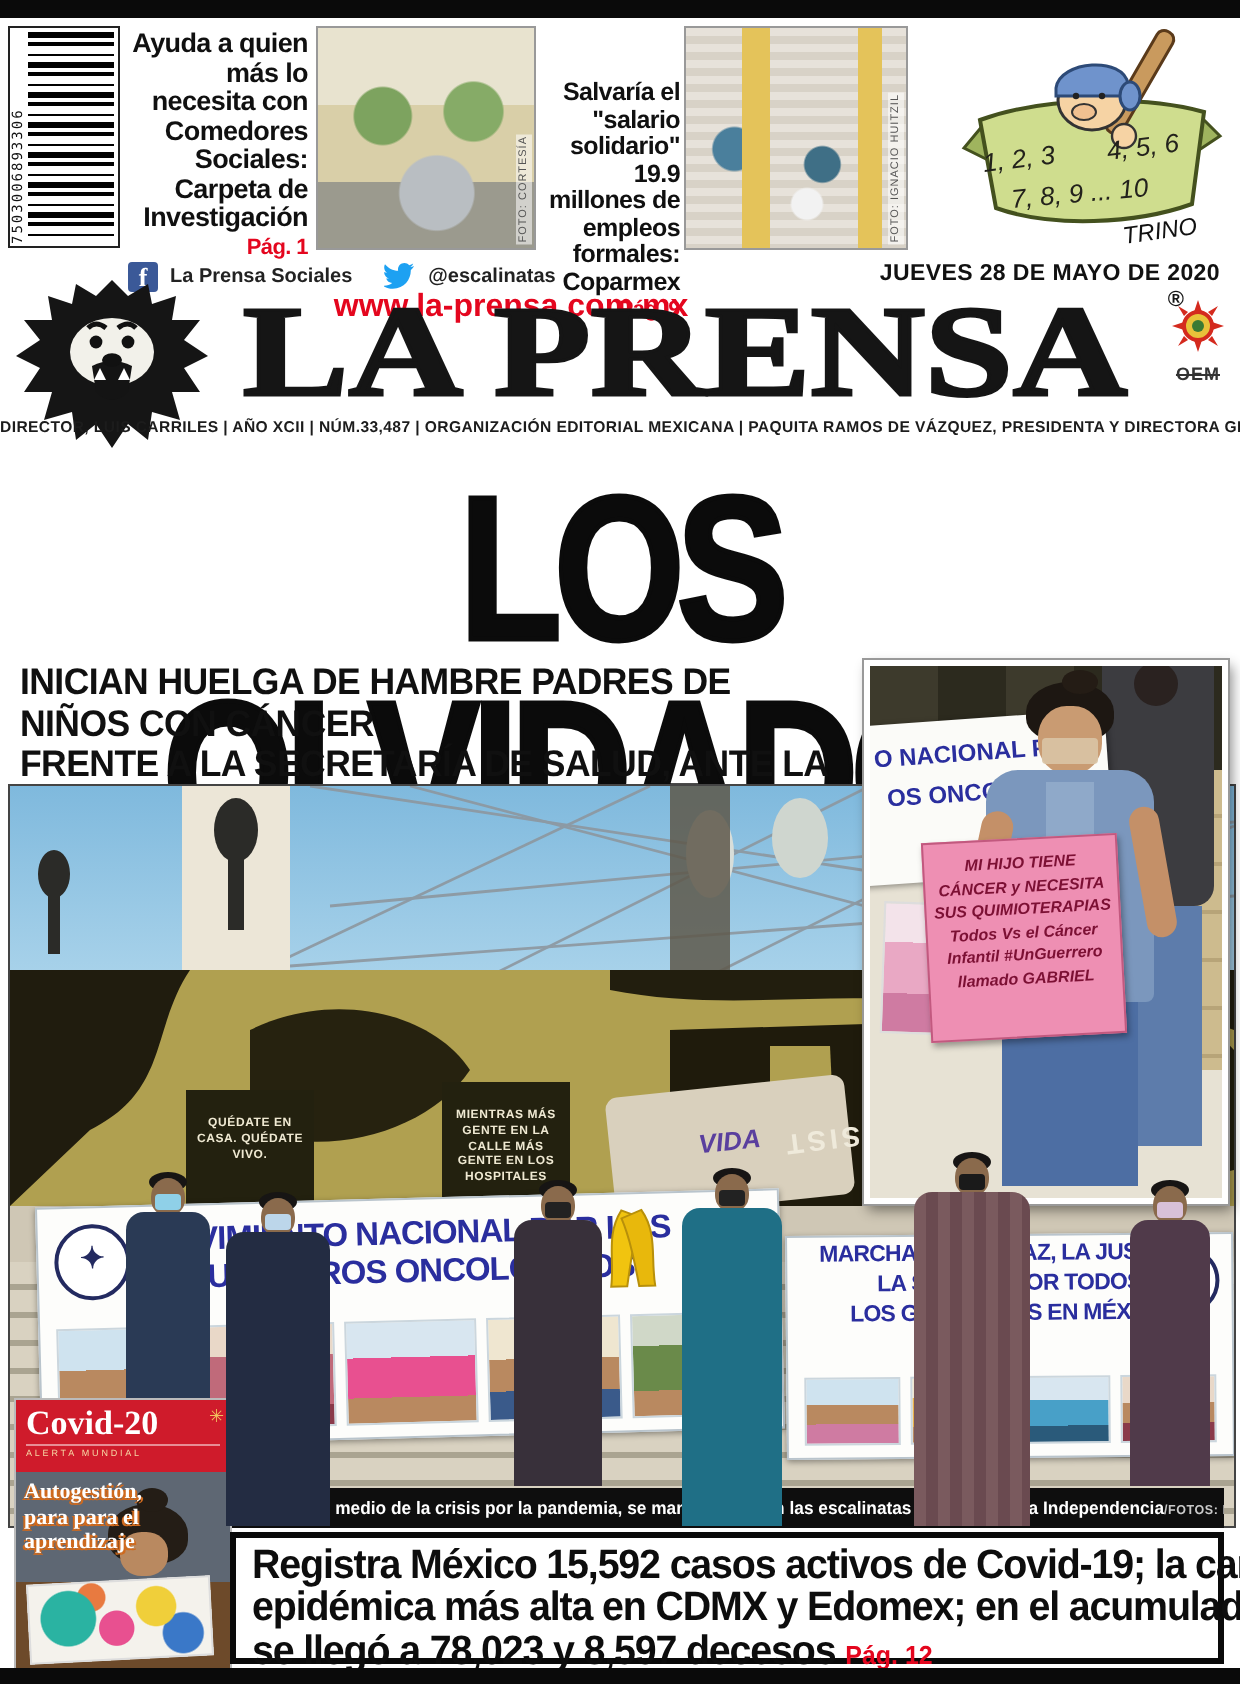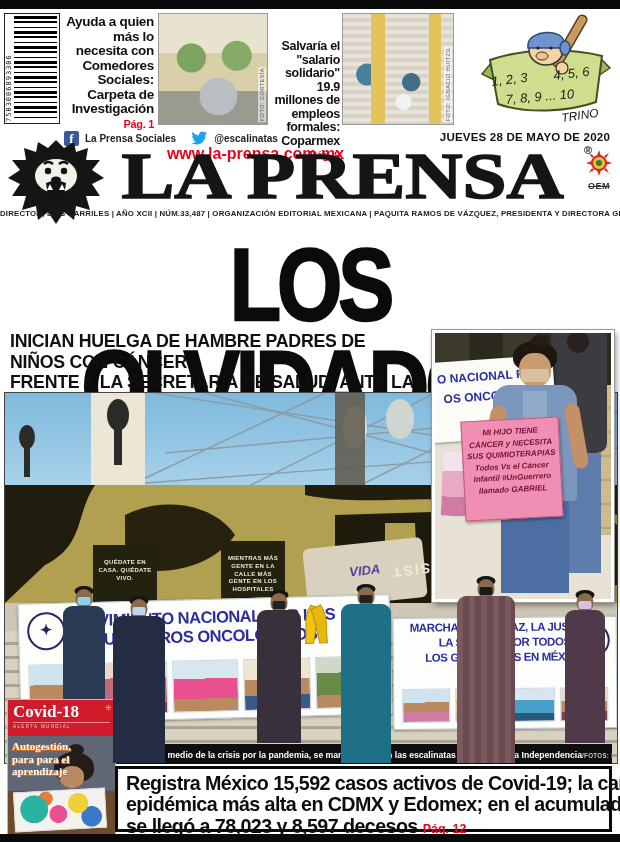--- a/index.html
+++ b/index.html
@@ -408,21 +408,21 @@
   </div>
 
   <div class="capbar">
     <span class="cwrap">
       <span>Antes, en medio de la crisis por la pandemia, se manifestaron en las escalinatas del Ángel de la Independencia</span><span class="credit">/FOTOS: DAVID DEOLARTE</span>
     </span>
   </div>
 
   <div class="covid">
     <div class="hdr">
-      <div class="t">Covid-18</div>
+      <div class="t">Covid-20</div>
       <div class="s">ALERTA MUNDIAL</div>
       <div class="virus">✳</div>
     </div>
     <div class="photo">
       <div class="girl-hair"></div>
       <div class="girl-bun"></div>
       <div class="girl-face"></div>
       <div class="girl-shirt"></div>
       <div class="paper"></div>
       <div class="paint"></div>

